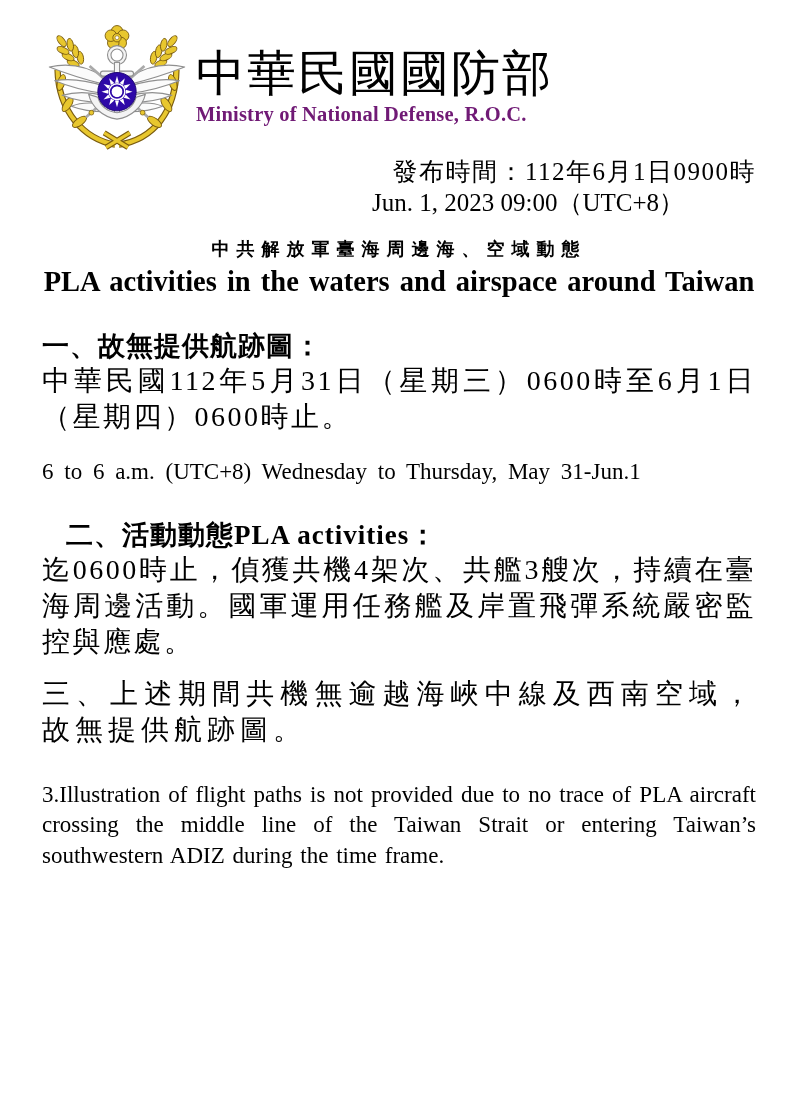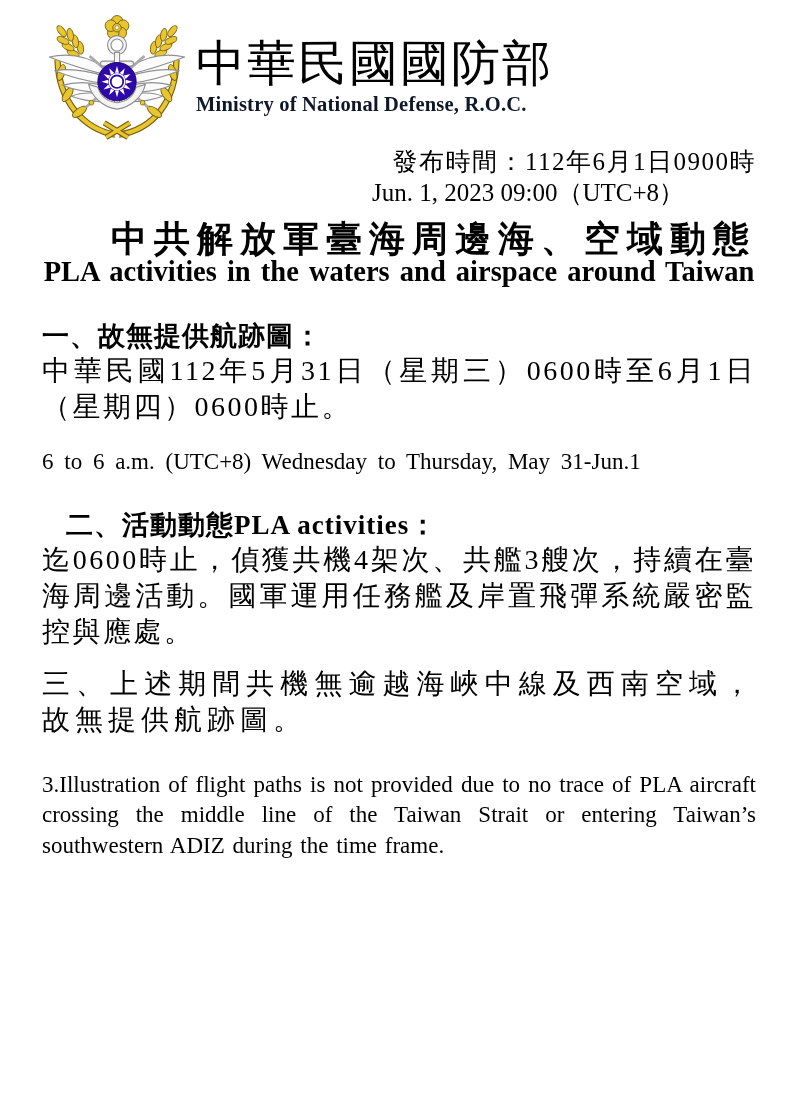--- a/index.html
+++ b/index.html
@@ -1,36 +1,36 @@
 <!DOCTYPE html>
 <html><head>
 <meta charset="utf-8">
 <style>
   html,body { margin:0; padding:0; background:#ffffff; }
   body {
     width:794px; min-height:1115px;
     font-family:"Liberation Serif","DejaVu Serif",serif;
     color:#000;
   }
-  .page { box-sizing:border-box; width:794px; padding:14px 38px 26px 42px; }
+  .page { box-sizing:border-box; width:794px; padding:24px 38px 26px 42px; }
 
   
   .header { display:flex; align-items:flex-start; }
   .emblem { width:150px; height:128px; flex:0 0 auto; }
   .ministry { margin-left:4px; margin-top:24px; }
   .ministry-zh { font-size:49px; line-height:1.05; letter-spacing:2px; white-space:nowrap; }
-  .ministry-en { font-size:20.5px; font-weight:700; color:#0f172a; margin-top:4px; letter-spacing:0.2px; }
+  .ministry-en { font-size:20.5px; font-weight:700; color:#701a75; margin-top:4px; letter-spacing:0.2px; }
 
   
   .release { margin-left:330px; margin-top:4px; font-size:25px; line-height:31px; }
   .release .zh { letter-spacing:1.5px; white-space:nowrap;text-align:right; }
 
   
   .title { text-align:center; margin-top:14px; }
-  .title-zh { font-size:36px; font-weight:700; letter-spacing:7px; line-height:34px;text-align:right; }
+  .title-zh { font-size:18px; font-weight:700; letter-spacing:7px; line-height:34px; }
   .title-en { font-size:28.5px; font-weight:700; line-height:31px; word-spacing:3px; }
 
   
   .sec-heading { font-size:27px; font-weight:700; line-height:34px; letter-spacing:1px; }
   .h1 { margin-top:32px; }
   .h2 { margin-top:30px;margin-left:24px; }
   .para-zh { font-size:28px; line-height:36px; text-align:justify; letter-spacing:2.5px; }
   .para-en { font-size:23px; line-height:30.5px; text-align:justify; }
   .en-date { margin-top:22px; word-spacing:5px; }
   .en-act  { margin-top:18px; word-spacing:2px; }

